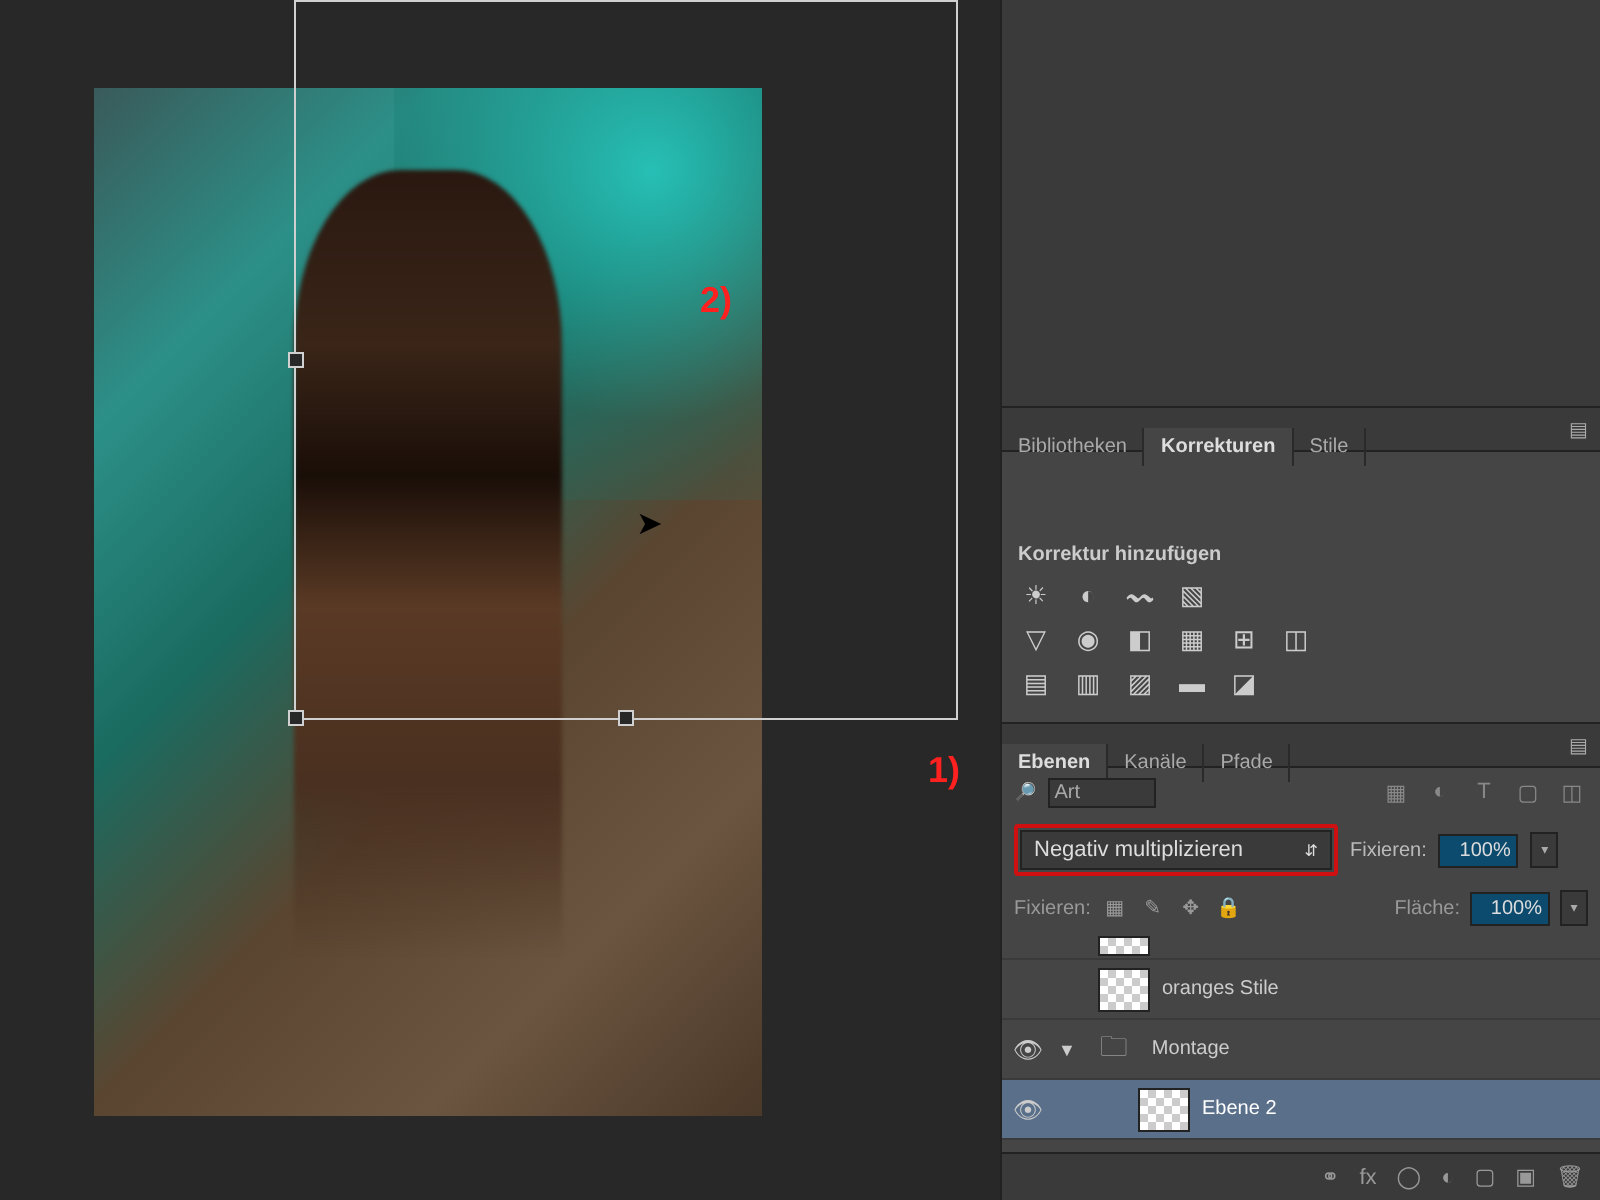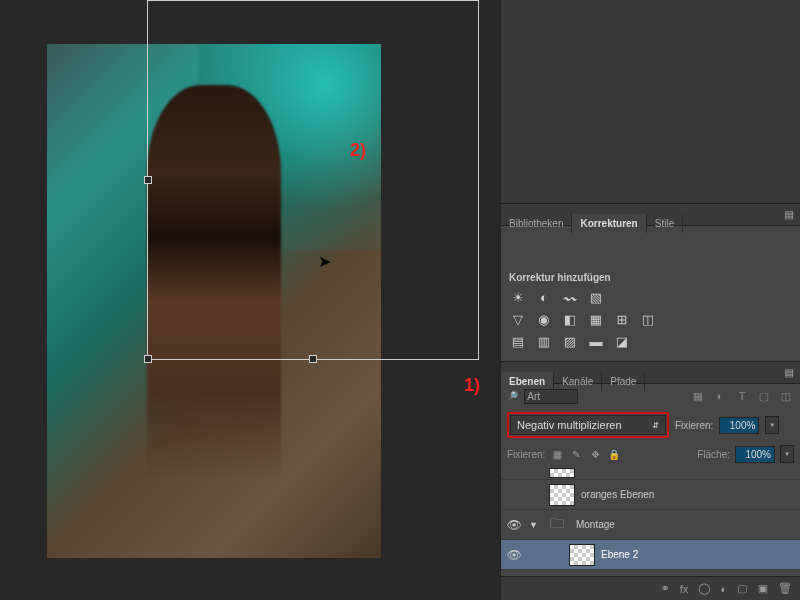--- a/index.html
+++ b/index.html
@@ -162,21 +162,21 @@
   <div class="layer-list">
     <div class="layer-item" style="height:14px;">
       <span class="vis"></span>
         <span class="indent"></span>
       <div class="thumb checker" style="height:10px;"></div>
     </div>
     <div class="layer-item">
       <span class="vis"></span>
       <span class="indent"></span>
       <div class="thumb checker"></div>
-      <span>oranges Ebenen</span>
+      <span>oranges Stile</span>
     </div>
     <div class="layer-item">
       <span class="vis">👁</span>
       <span class="tri">▼</span>
       <div class="thumb folder">🗀</div>
       <span>Montage</span>
     </div>
     <div class="layer-item selected">
       <span class="vis">👁</span>
       <span class="indent"></span>

